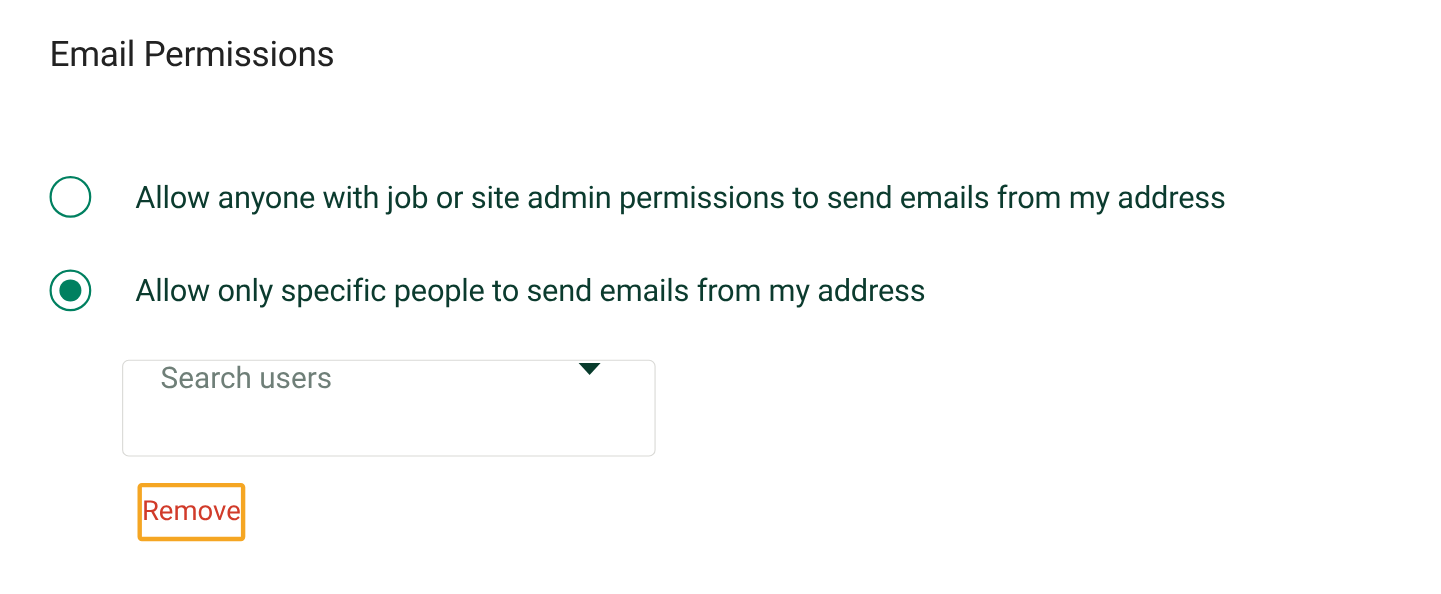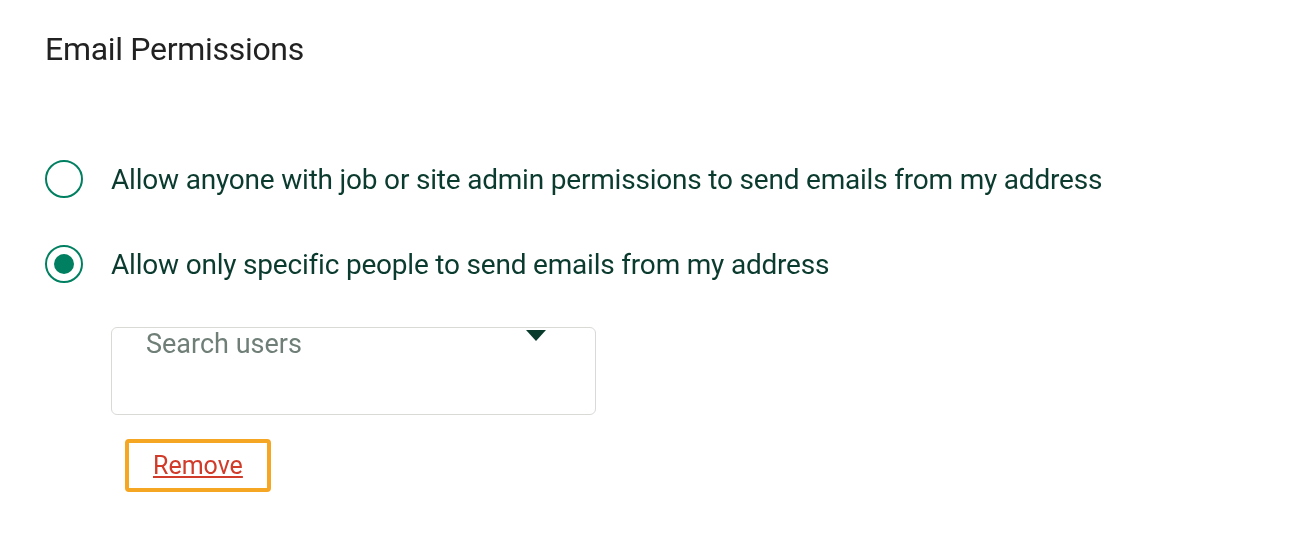--- a/index.html
+++ b/index.html
@@ -22,21 +22,21 @@
       letter-spacing: -0.3px;
     }
     .radio-group {
       display: flex;
       flex-direction: column;
       gap: 42px;
     }
     .radio-row {
       display: flex;
       align-items: flex-start;
-      gap: 28px;
+      gap: 40px;
     }
     .radio {
       flex-shrink: 0;
       width: 38px;
       height: 38px;
       border: 2.5px solid #008060;
       border-radius: 50%;
       display: inline-flex;
       align-items: center;
       justify-content: center;
@@ -94,24 +94,23 @@
     .user-name {
       font-size: 25px;
       color: #333;
     }
     .remove-btn {
       font-size: 25px;
       color: #d13b2a;
       background: transparent;
       border: 4px solid #f5a623;
       border-radius: 4px;
-      padding: 8px 24px;
+      padding: 8px 0;
       cursor: pointer;
       font-family: inherit;
-      text-decoration: underline;
     }
   </style>
 </head>
 <body>
 
 <h1 class="heading">Email Permissions</h1>
 
 <div class="radio-group">
 
   <div class="radio-row">

